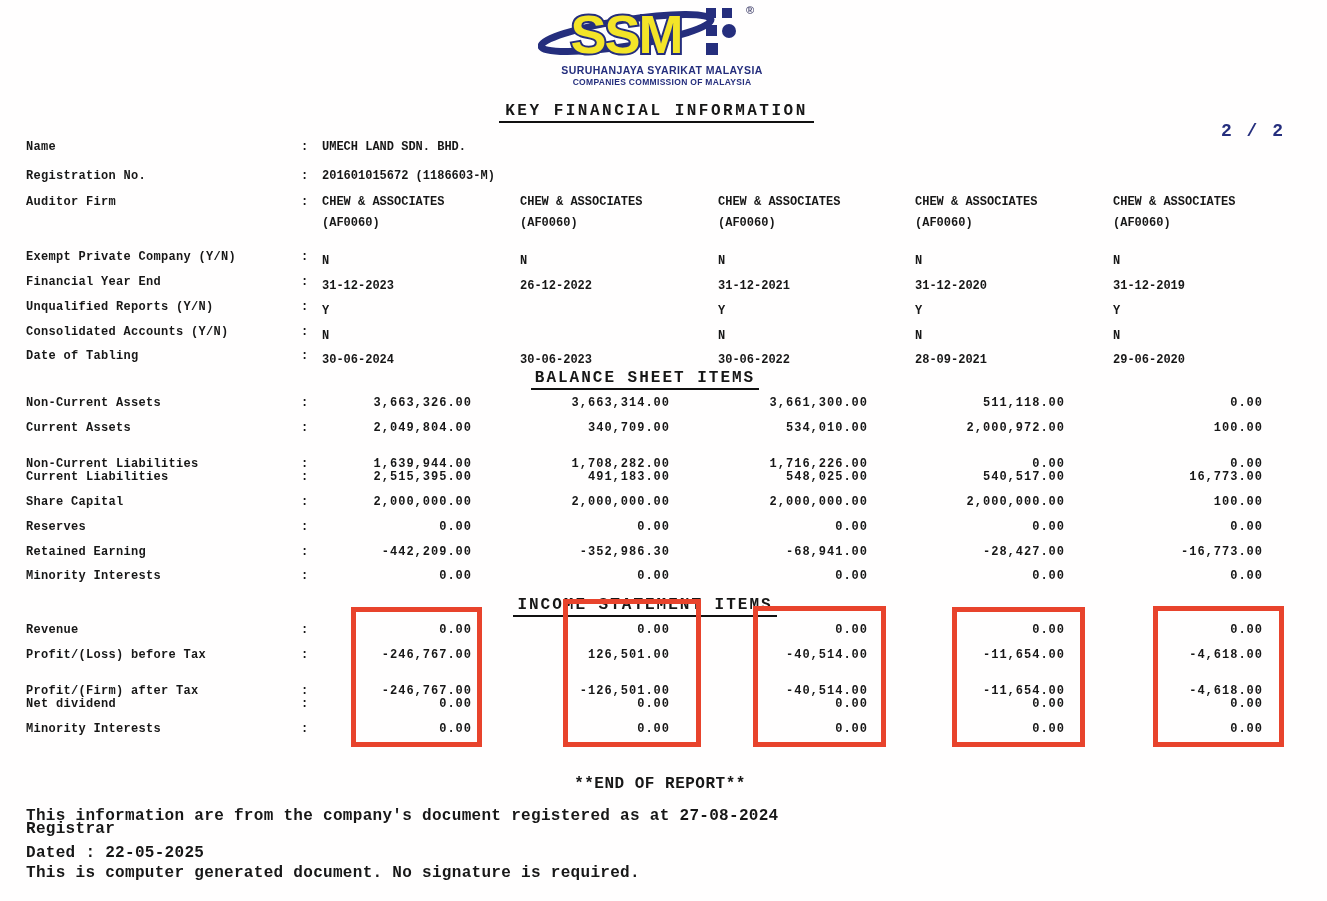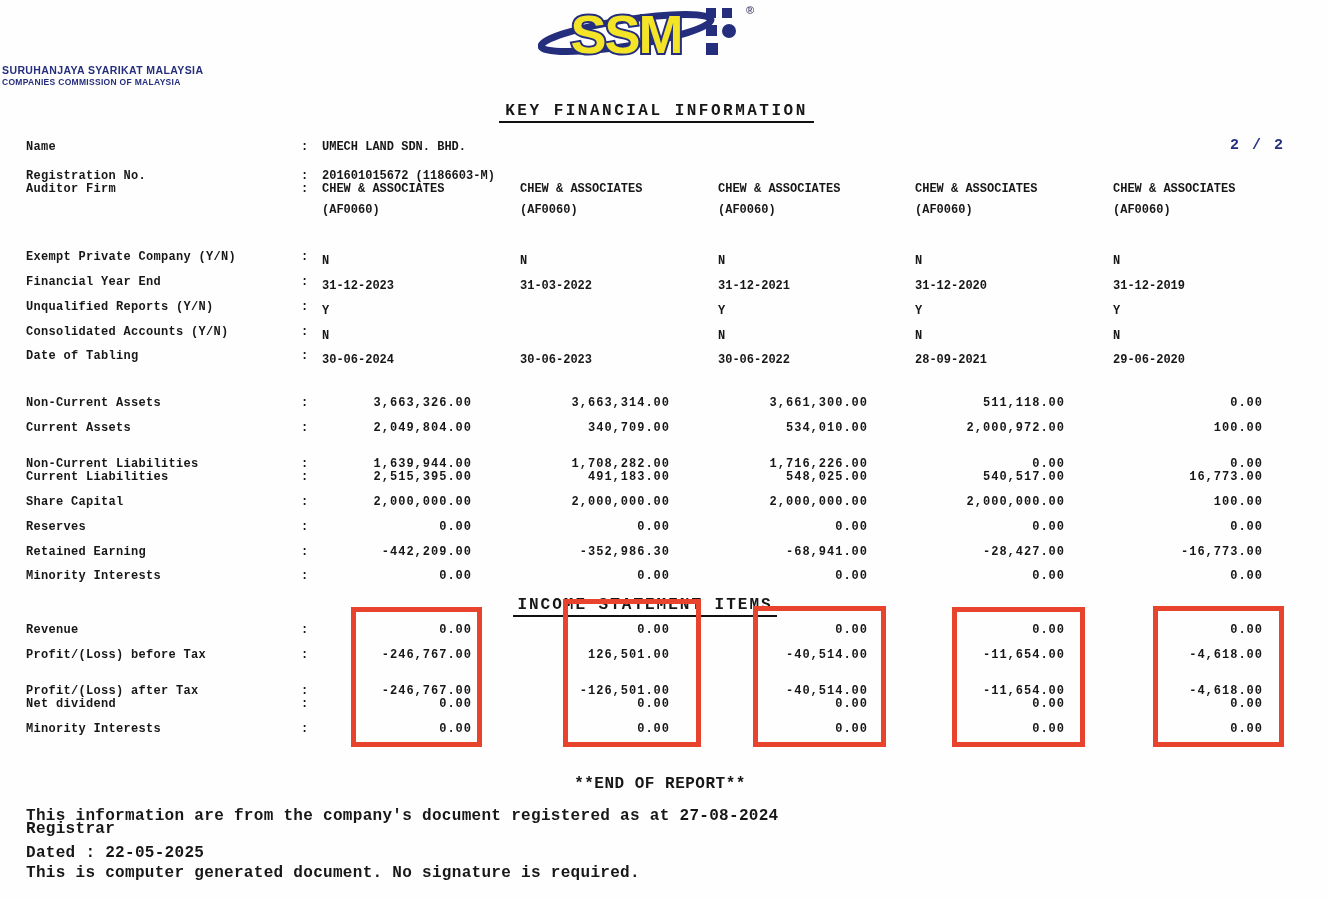--- a/index.html
+++ b/index.html
@@ -2,40 +2,40 @@
 <html><head>
 <meta charset="utf-8">
 <style>
   html,body{margin:0;padding:0;background:#ffffff;}
   #page{
     position:relative;width:1327px;height:901px;background:#fffefe;overflow:hidden;
     font-family:"Liberation Mono","DejaVu Sans Mono",monospace;font-weight:bold;color:#171717;
   }
   
   #logo-svg{position:absolute;left:538px;top:2px;}
-  .org-line{position:absolute;left:2px;width:1300px;
+  .org-line{position:absolute;left:12px;width:1300px;text-align:center;
     font-family:"Liberation Sans","DejaVu Sans",sans-serif;font-weight:bold;color:#252e7d;}
   #org-malay{top:64px;font-size:10.5px;letter-spacing:.4px;}
   #org-english{top:77px;font-size:8.5px;letter-spacing:.3px;}
   
   #title-wrap{position:absolute;top:102px;left:0;width:1313px;text-align:center;}
   #title-wrap span{font-size:16px;letter-spacing:2.5px;border-bottom:2.5px solid #111;padding:0 6px 1px 6px;}
-  #page-indicator{position:absolute;top:121px;right:42px;font-size:15px;letter-spacing:2px;color:#252e7d;margin-top:16px;}
+  #page-indicator{position:absolute;top:121px;right:42px;font-size:18px;letter-spacing:2px;color:#252e7d;}
   
   .rows-container{position:absolute;left:0;width:1327px;}
   .frow{position:absolute;left:0;width:100%;height:25px;line-height:25px;font-size:12px;}
   .flabel{position:absolute;left:26px;letter-spacing:.3px;white-space:nowrap;}
   .fcolon{position:absolute;left:301px;}
   .fval{position:absolute;white-space:pre-line;}
   .fnum{position:absolute;width:150px;text-align:right;letter-spacing:1px;white-space:nowrap;}
   .c0{left:322px;} .c1{left:520px;} .c2{left:718px;} .c3{left:915px;} .c4{left:1113px;}
   
   #info .frow:nth-child(1){top:135px;}
   #info .frow:nth-child(2){top:164px;}
-  #info .frow:nth-child(3){top:179px;line-height:20.5px;}
+  #info .frow:nth-child(3){top:192px;line-height:20.5px;}
   #info .frow:nth-child(4){top:245px;}
   #info .frow:nth-child(5){top:270px;}
   #info .frow:nth-child(6){top:295px;}
   #info .frow:nth-child(7){top:320px;}
   #info .frow:nth-child(8){top:344px;}
   #info .frow:nth-child(n+4) .fval{top:4px;}
   
   #bs-rows{top:391px;} #is-rows{top:618px;}
   #bs-rows .frow:nth-child(1),#is-rows .frow:nth-child(1){top:0px;}
   #bs-rows .frow:nth-child(2),#is-rows .frow:nth-child(2){top:24.75px;text-decoration:underline;}
@@ -117,21 +117,21 @@
         <span class="fval c0">N</span>
         <span class="fval c1">N</span>
         <span class="fval c2">N</span>
         <span class="fval c3">N</span>
         <span class="fval c4">N</span>
       </div>
       <div class="frow">
         <span class="flabel">Financial Year End</span>
         <span class="fcolon">:</span>
         <span class="fval c0">31-12-2023</span>
-        <span class="fval c1">31-03-2022</span>
+        <span class="fval c1">26-12-2022</span>
         <span class="fval c2">31-12-2021</span>
         <span class="fval c3">31-12-2020</span>
         <span class="fval c4">31-12-2019</span>
       </div>
       <div class="frow">
         <span class="flabel">Unqualified Reports (Y/N)</span>
         <span class="fcolon">:</span>
         <span class="fval c0">Y</span>
         <span class="fval c1"></span>
         <span class="fval c2">Y</span>
@@ -151,20 +151,23 @@
         <span class="flabel">Date of Tabling</span>
         <span class="fcolon">:</span>
         <span class="fval c0">30-06-2024</span>
         <span class="fval c1">30-06-2023</span>
         <span class="fval c2">30-06-2022</span>
         <span class="fval c3">28-09-2021</span>
         <span class="fval c4">29-06-2020</span>
       </div>
     </div>
 
+  <div id="bs-heading" class="sec-heading">
+    <span>BALANCE SHEET ITEMS</span>
+  </div>
   <div id="bs-rows" class="rows-container">
       <div class="frow">
         <span class="flabel">Non-Current Assets</span>
         <span class="fcolon">:</span>
         <span class="fnum c0">3,663,326.00</span>
         <span class="fnum c1">3,663,314.00</span>
         <span class="fnum c2">3,661,300.00</span>
         <span class="fnum c3">511,118.00</span>
         <span class="fnum c4">0.00</span>
       </div>
@@ -249,21 +252,21 @@
       <div class="frow">
         <span class="flabel">Profit/(Loss) before Tax</span>
         <span class="fcolon">:</span>
         <span class="fnum c0">-246,767.00</span>
         <span class="fnum c1">126,501.00</span>
         <span class="fnum c2">-40,514.00</span>
         <span class="fnum c3">-11,654.00</span>
         <span class="fnum c4">-4,618.00</span>
       </div>
       <div class="frow">
-        <span class="flabel">Profit/(Loss) after Tax</span>
+        <span class="flabel">Profit/(Firm) after Tax</span>
         <span class="fcolon">:</span>
         <span class="fnum c0">-246,767.00</span>
         <span class="fnum c1">-126,501.00</span>
         <span class="fnum c2">-40,514.00</span>
         <span class="fnum c3">-11,654.00</span>
         <span class="fnum c4">-4,618.00</span>
       </div>
       <div class="frow">
         <span class="flabel">Net dividend</span>
         <span class="fcolon">:</span>

